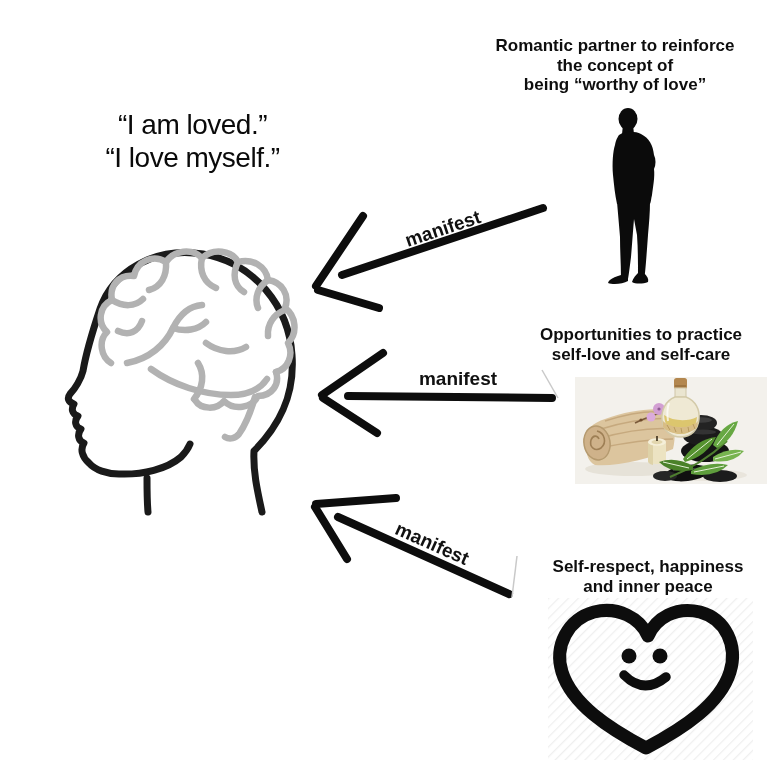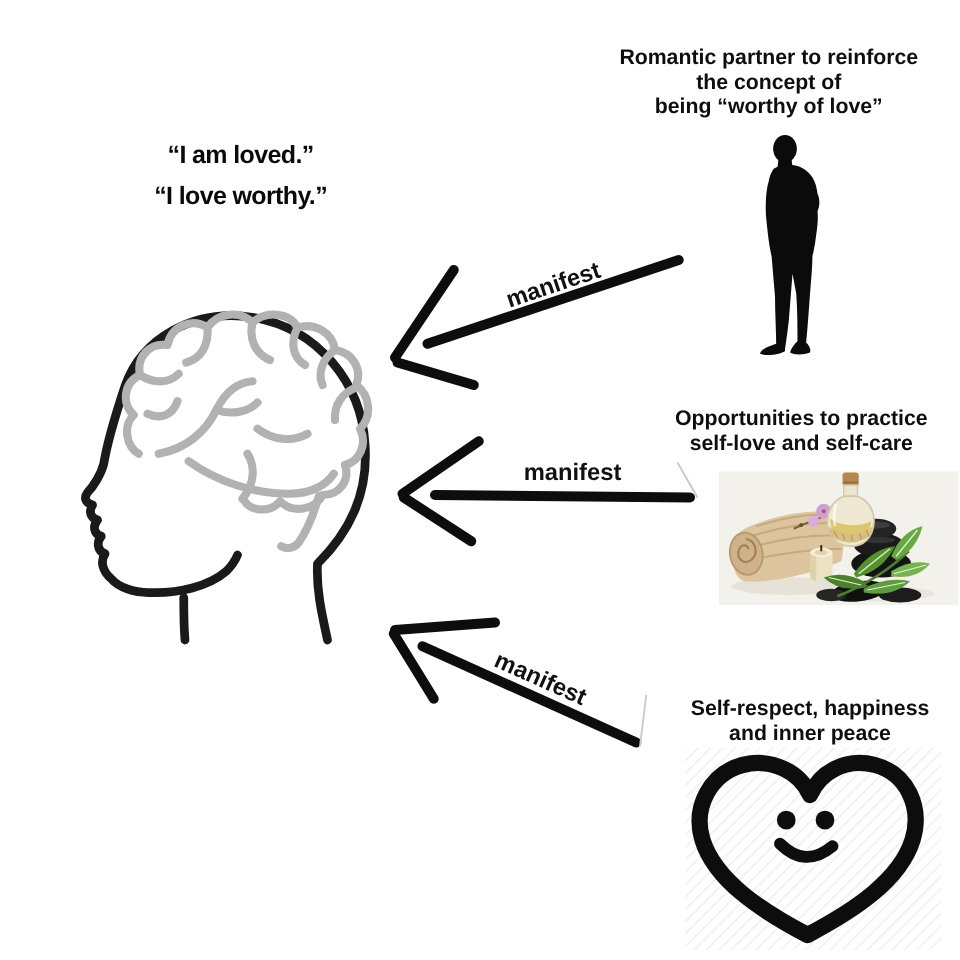--- a/index.html
+++ b/index.html
@@ -3,21 +3,21 @@
 <meta charset="utf-8">
 <style>
   html,body{margin:0;padding:0;background:#ffffff;}
   .canvas{
     position:relative;width:768px;height:768px;background:#ffffff;overflow:hidden;
     font-family:"Liberation Sans",sans-serif;color:#0d0d0d;
   }
   .abs{position:absolute;}
   .affirmations{
     left:5px;top:108px;width:375px;text-align:center;
-    font-size:20px;font-weight:bold;line-height:33px;letter-spacing:-0.5px;color:#0a0a0a;
+    font-size:28px;font-weight:normal;line-height:33px;letter-spacing:-0.5px;color:#0a0a0a;
   }
   .outcome-label{
     text-align:center;font-weight:bold;font-size:17px;line-height:19.5px;color:#0e0e0e;
   }
   .label-partner{left:454px;top:36px;width:322px;}
   .label-selfcare{left:492px;top:325px;width:298px;}
   .label-peace{left:510px;top:557px;width:276px;}
   .manifest{
     position:absolute;font-weight:bold;font-size:19px;color:#111;white-space:nowrap;
   }
@@ -27,21 +27,21 @@
   svg{display:block;}
   .overlay{left:0;top:0;pointer-events:none;}
 </style>
 </head>
 <body>
 
 <div class="canvas">
 
   <div class="abs affirmations">
     <div>“I am loved.”</div>
-    <div>“I love worthy.”</div>
+    <div>“I love myself.”</div>
   </div>
 
   <div class="abs outcome-label label-partner">
     <div>Romantic partner to reinforce</div>
     <div>the concept of</div>
     <div>being “worthy of love”</div>
   </div>
 
   <div class="abs outcome-label label-selfcare">
     <div>Opportunities to practice</div>

